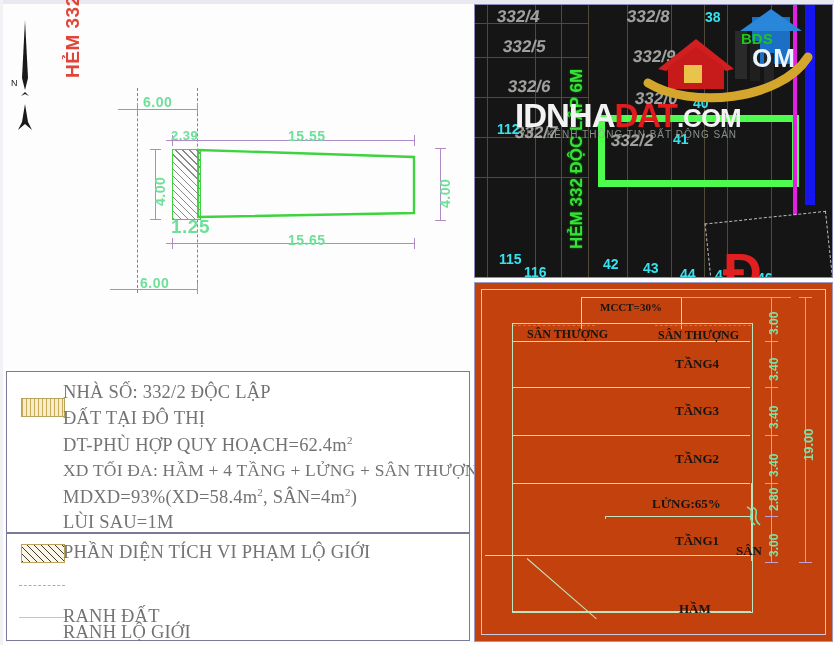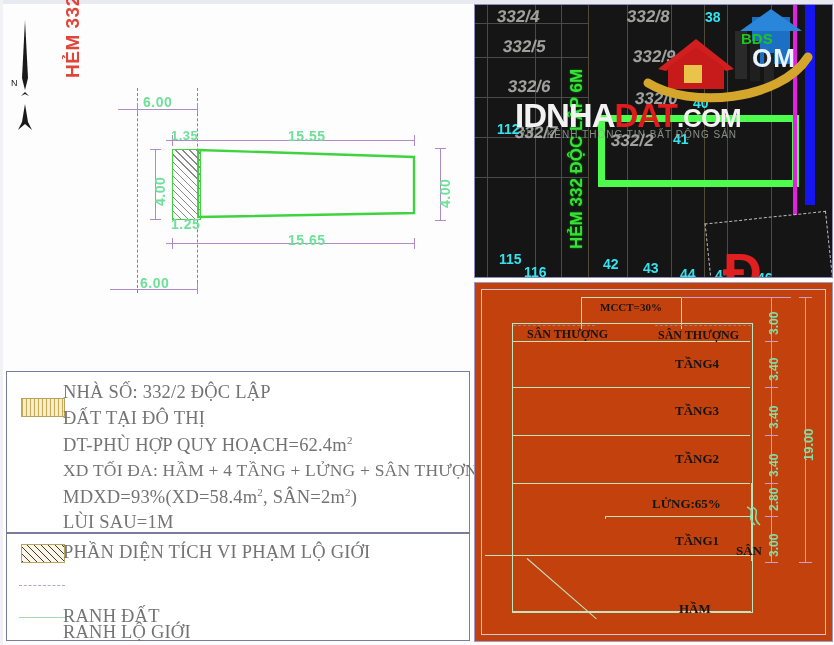--- a/index.html
+++ b/index.html
@@ -210,21 +210,21 @@
     <div class="lg-line"></div>
     <div class="lg-line2"></div>
 
     <div class="dimline h" style="left:118px;top:109px;width:80px;"></div>
     <div class="tick" style="left:137px;top:103px;"></div>
     <div class="tick" style="left:197px;top:103px;"></div>
     <div class="dim" style="left:143px;top:94px;">6.00</div>
 
     <div class="dimline h" style="left:166px;top:140px;width:36px;"></div>
     <div class="tick" style="left:172px;top:135px;"></div>
-    <div class="dim" style="left:171px;top:128px;font-size:13px;">1.35</div>
+    <div class="dim" style="left:171px;top:128px;font-size:13px;">2.39</div>
 
     <div class="dimline h" style="left:199px;top:140px;width:216px;"></div>
     <div class="tick" style="left:414px;top:135px;"></div>
     <div class="dim" style="left:288px;top:128px;">15.55</div>
 
     <div class="dimline v" style="left:155px;top:149px;height:70px;"></div>
     <div class="tickh" style="left:150px;top:149px;"></div>
     <div class="tickh" style="left:150px;top:219px;"></div>
     <div class="dim v" style="left:152px;top:206px;">4.00</div>
 
@@ -233,21 +233,21 @@
     <div class="tickh" style="left:435px;top:220px;"></div>
     <div class="dim v" style="left:437px;top:208px;">4.00</div>
 
     <svg class="parcel-skew" viewBox="0 0 219 74">
       <polygon points="1,3 217,10 217,66 1,70" fill="none" stroke="#3fd43f" stroke-width="2.4"></polygon>
     </svg>
     <div class="hatch-strip"></div>
 
     <div class="dimline h" style="left:166px;top:243px;width:36px;"></div>
     <div class="tick" style="left:172px;top:238px;"></div>
-    <div class="dim" style="left:171px;top:216px;font-size:14px;">1.25</div>
+    <div class="dim" style="left:171px;top:216px;font-size:19px;">1.25</div>
 
     <div class="dimline h" style="left:199px;top:243px;width:216px;"></div>
     <div class="tick" style="left:414px;top:238px;"></div>
     <div class="dim" style="left:288px;top:232px;">15.65</div>
 
     <div class="dimline h" style="left:110px;top:289px;width:88px;"></div>
     <div class="tick" style="left:197px;top:283px;"></div>
     <div class="dim" style="left:140px;top:275px;">6.00</div>
   </div>
 
@@ -326,21 +326,21 @@
 
   <div class="legend">
     <div class="legend-div"></div>
 
     <div class="sw-solid"></div>
 
     <div class="legend-text" style="left:56px;top:10px;">NHÀ SỐ: 332/2 ĐỘC LẬP</div>
     <div class="legend-text" style="left:56px;top:36px;">ĐẤT TẠI ĐÔ THỊ</div>
     <div class="legend-text" style="left:56px;top:62px;"><span>DT-PHÙ HỢP QUY HOẠCH=62.4m</span><span class="sup">2</span></div>
     <div class="legend-text" style="left:56px;top:88px;font-size:17.5px;">XD TỐI ĐA: HẦM + 4 TẦNG + LỬNG + SÂN THƯỢNG</div>
-    <div class="legend-text" style="left:56px;top:114px;"><span>MDXD=93%(XD=58.4m</span><span class="sup">2</span><span>, SÂN=2m</span><span class="sup">2</span><span>)</span></div>
+    <div class="legend-text" style="left:56px;top:114px;"><span>MDXD=93%(XD=58.4m</span><span class="sup">2</span><span>, SÂN=4m</span><span class="sup">2</span><span>)</span></div>
     <div class="legend-text" style="left:56px;top:140px;">LÙI SAU=1M</div>
 
     <div class="sw-hatch" style="top:172px;"></div>
     <div class="legend-text" style="left:56px;top:170px;">PHẦN DIỆN TÍCH VI PHẠM LỘ GIỚI</div>
 
     <div class="sw-dash" style="top:213px;"></div>
     <div class="legend-text" style="left:56px;top:202px;margin-top:48px;">RANH LỘ GIỚI</div>
 
     <div class="sw-green" style="top:245px;"></div>
     <div class="legend-text" style="left:56px;top:234px;">RANH ĐẤT</div>

